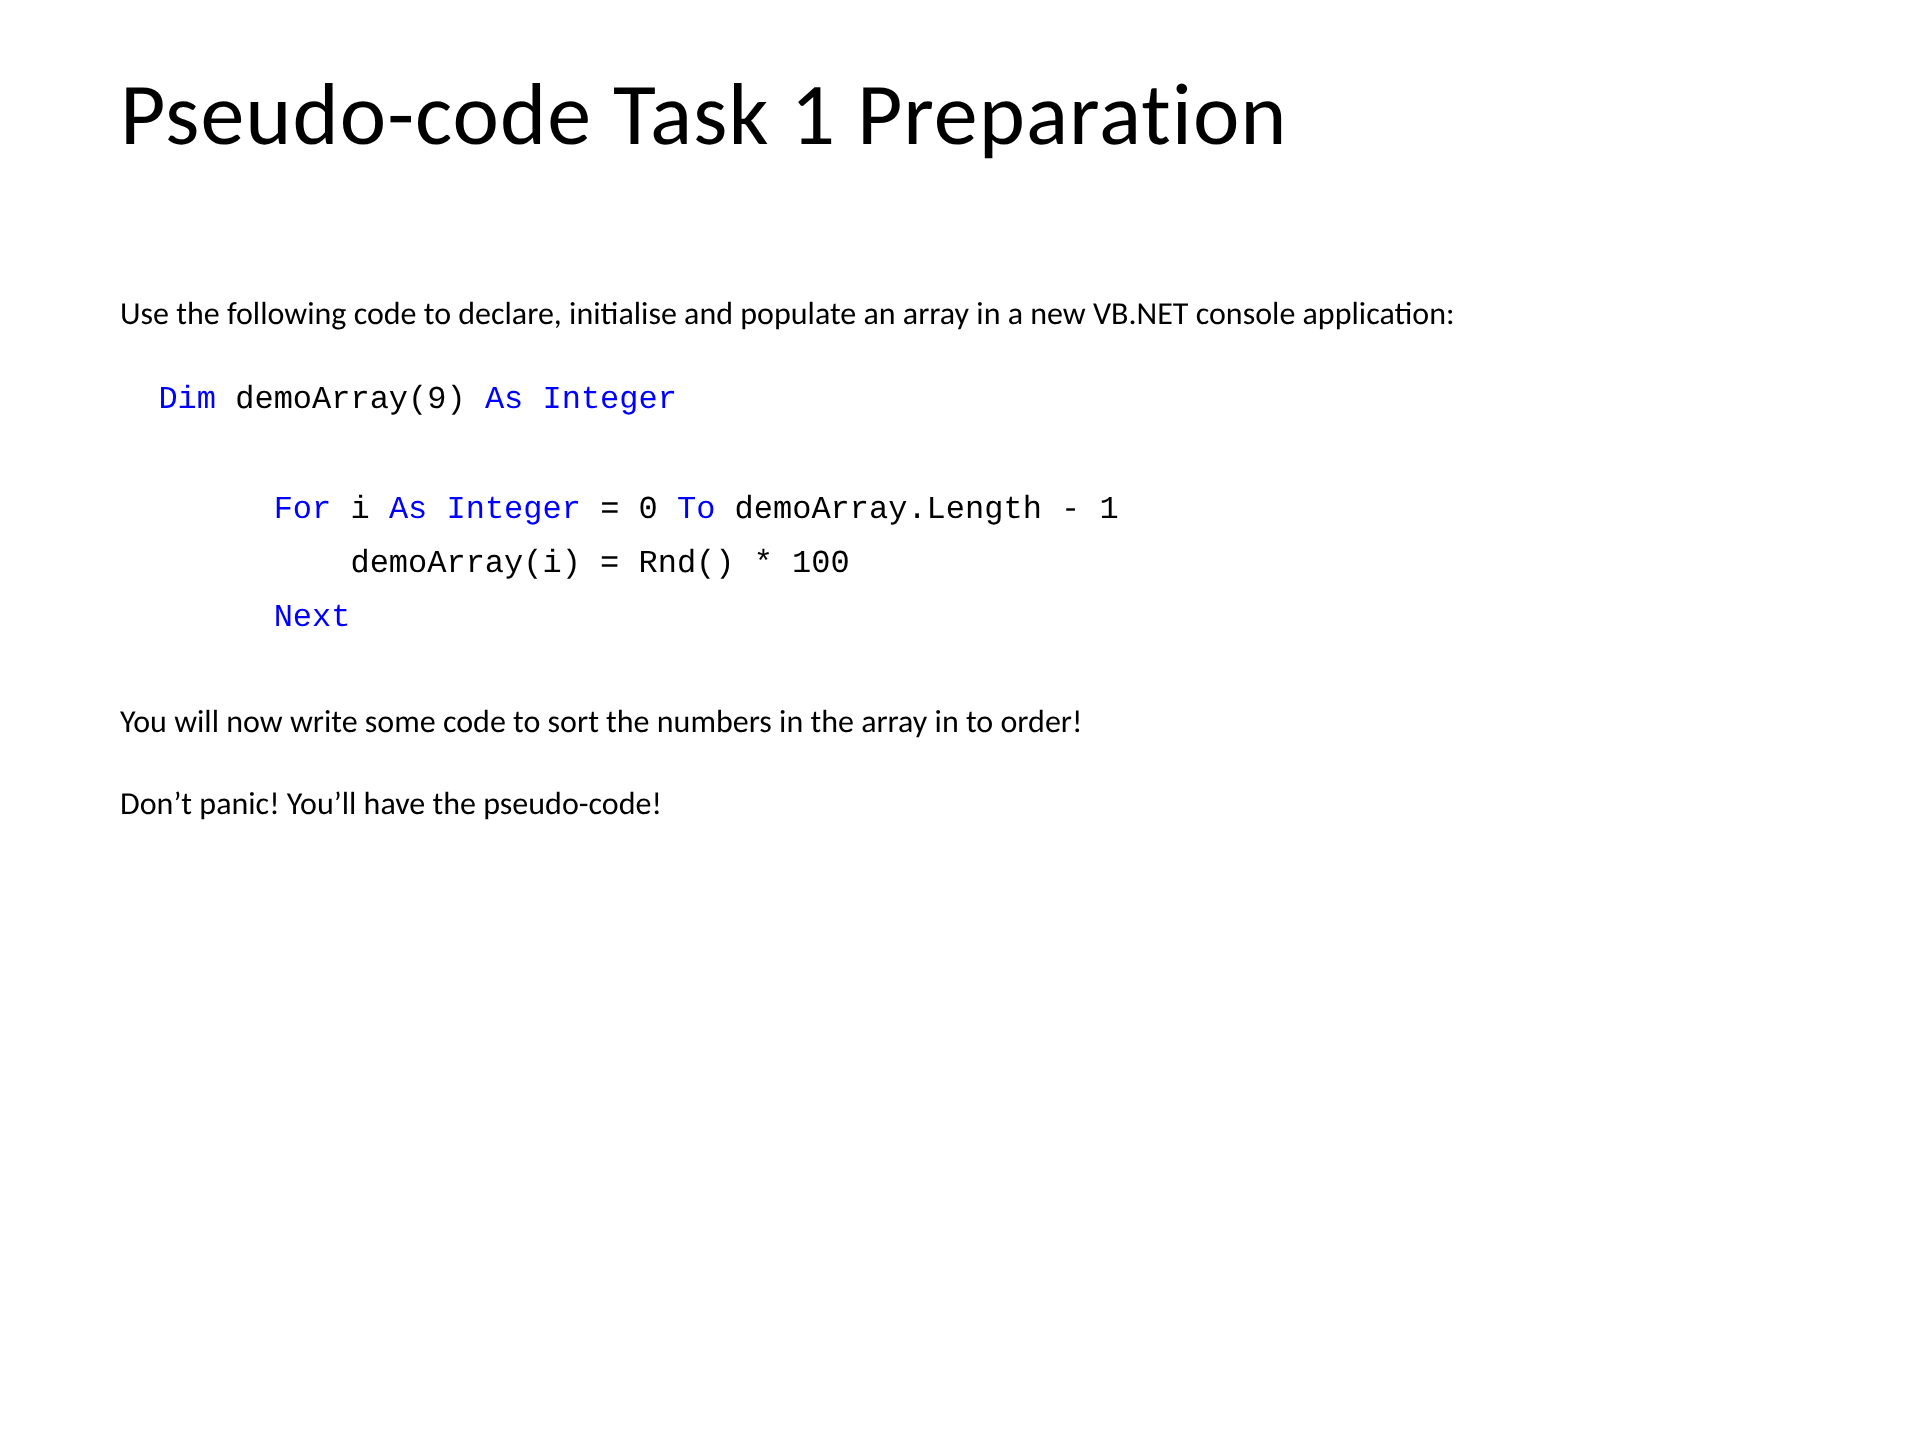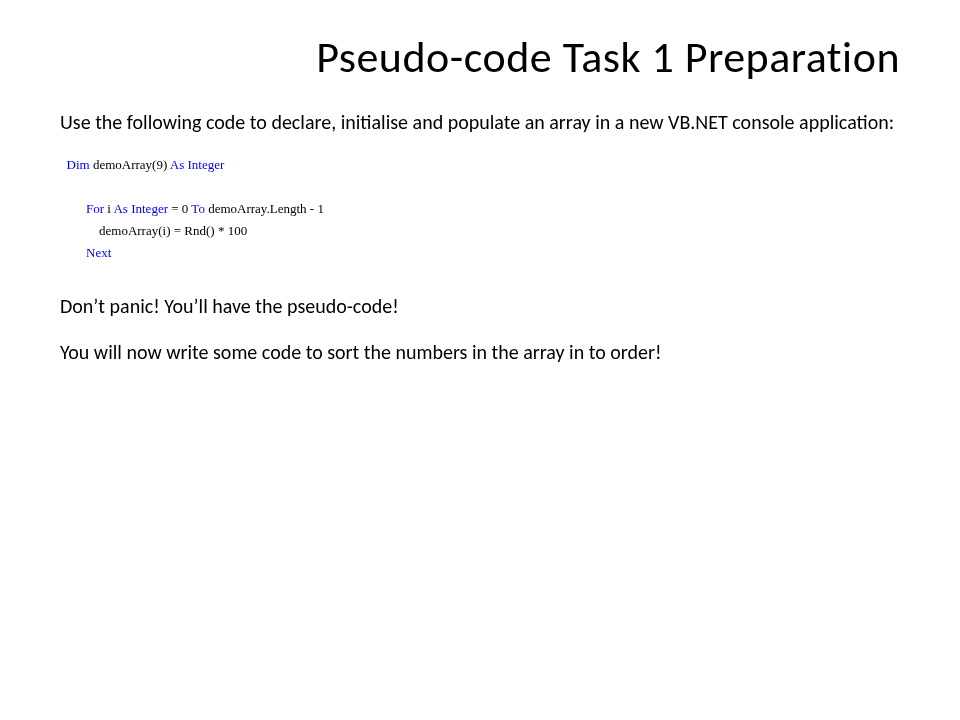--- a/index.html
+++ b/index.html
@@ -12,34 +12,34 @@
     color: #000000;
     box-sizing: border-box;
   }
   .slide {
     padding: 30px 60px 40px 60px;
     box-sizing: border-box;
   }
   .title {
     font-size: 44px;
     font-weight: 400;
-    text-align: right;
-    margin: 0 0 24px 0;
+    text-align: left;
+    margin: 0 0 63px 0;
     color: #000;
     letter-spacing: 0.5px;
   }
   .body-text {
-    font-size: 20px;
+    font-size: 16px;
     line-height: 1.4;
     margin: 0 0 18px 0;
     color: #000;
   }
   .code-block {
-    font-family: Liberation Serif, serif;
-    font-size: 13px;
+    font-family: Liberation Mono, monospace;
+    font-size: 16px;
     line-height: 1.7;
     margin: 0 0 28px 0;
     white-space: pre;
   }
   .kw { color: #0000FF; }
 </style>
 </head>
 <body>
 
 <div class="slide">
@@ -50,17 +50,17 @@
 
   <div class="code-block"><span>  </span><span class="kw">Dim</span><span> demoArray(9) </span><span class="kw">As</span><span> </span><span class="kw">Integer</span>
 
 <span>        </span><span class="kw">For</span><span> i </span><span class="kw">As</span><span> </span><span class="kw">Integer</span><span> = 0 </span><span class="kw">To</span><span> demoArray.Length - 1</span>
 <span>            demoArray(i) = Rnd() * 100</span>
 <span>        </span><span class="kw">Next</span>
 </div>
 
 
 
+  <p class="body-text">You will now write some code to sort the numbers in the array in to order!</p>
+
   <p class="body-text">Don’t panic! You’ll have the pseudo-code!</p>
-
-  <p class="body-text">You will now write some code to sort the numbers in the array in to order!</p>
 
 </div>
 
 </body></html>

